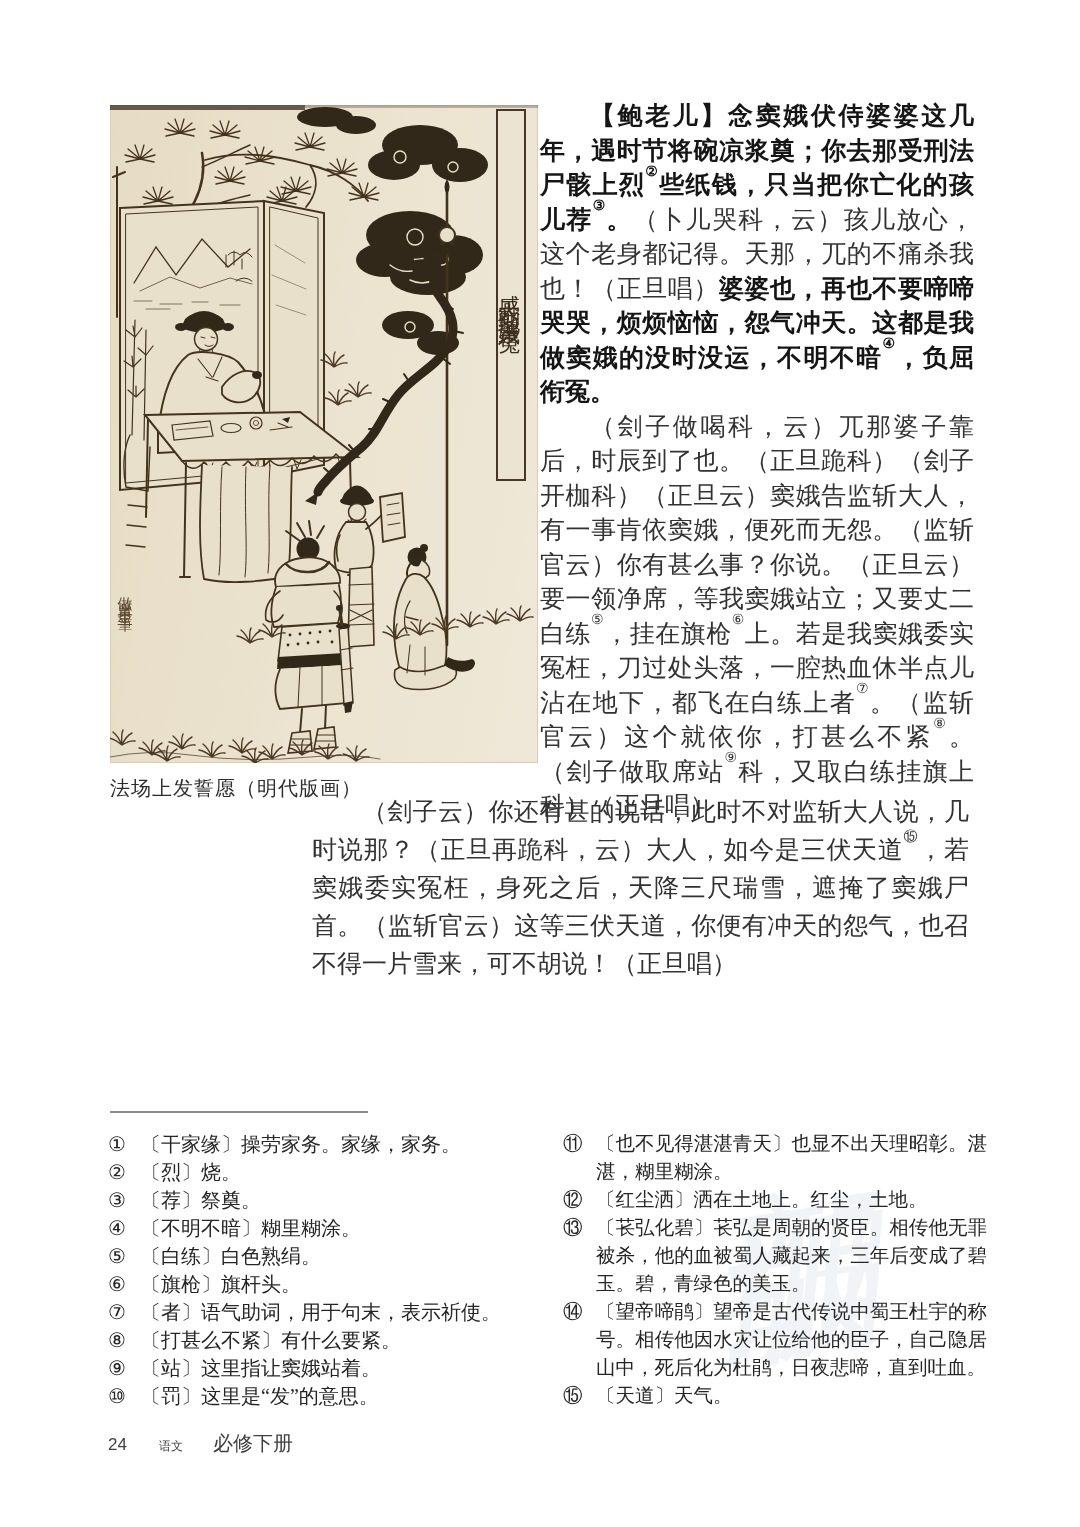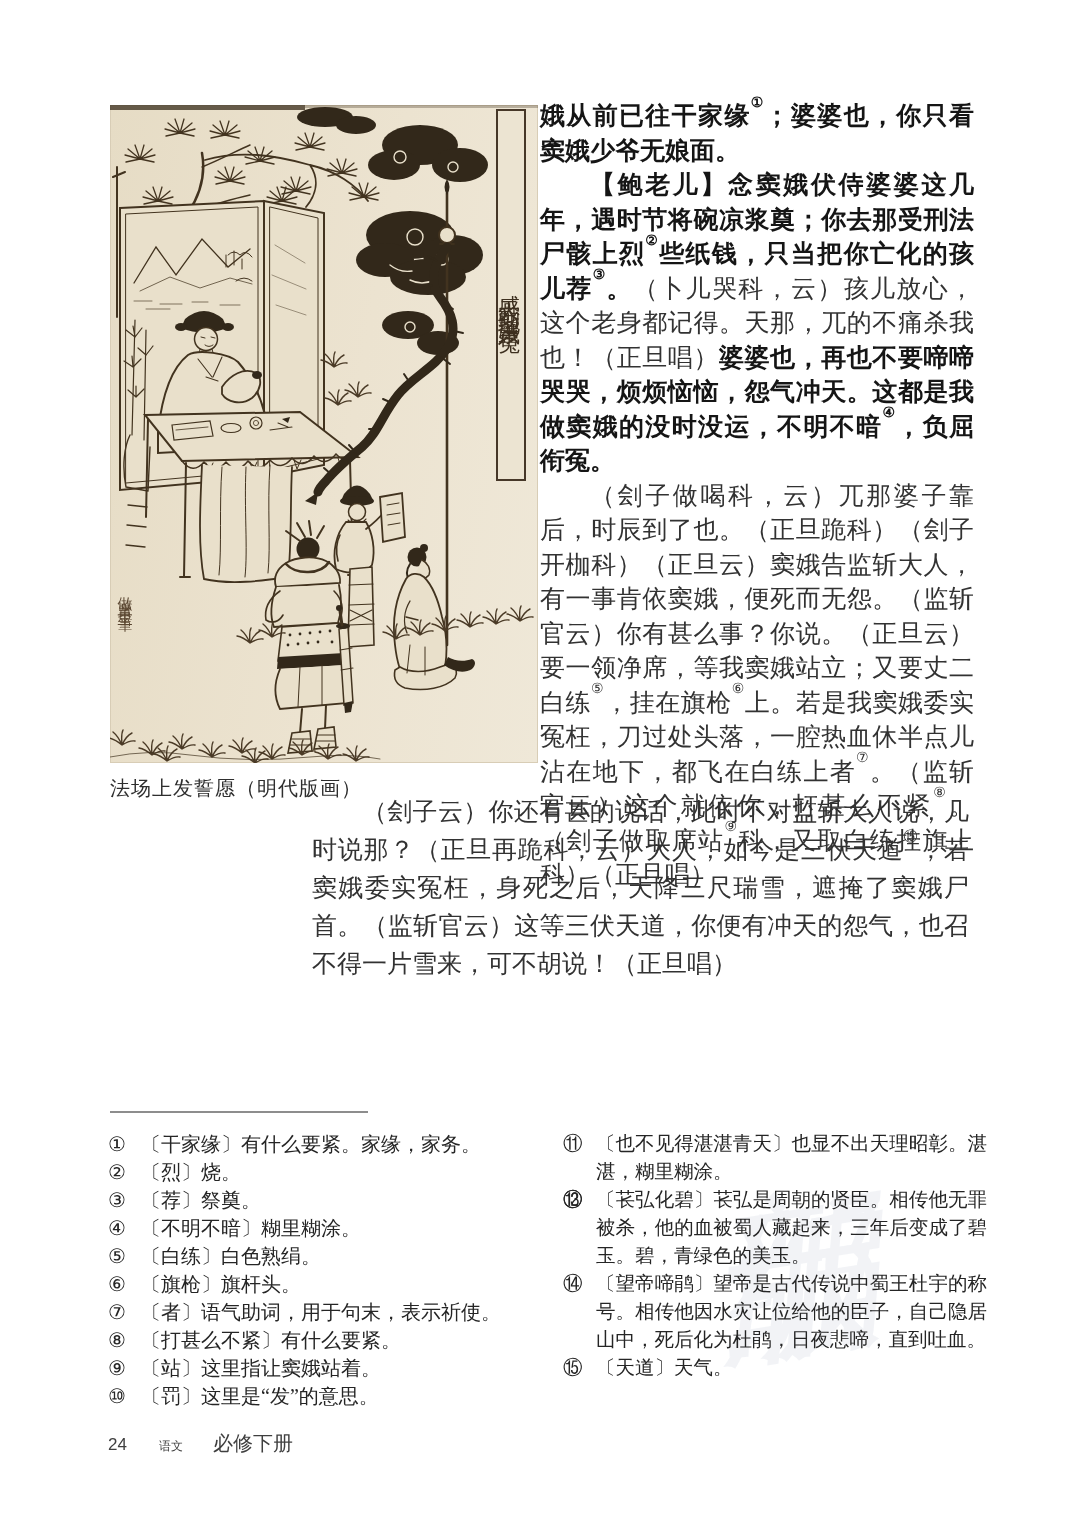--- a/index.html
+++ b/index.html
@@ -268,44 +268,43 @@
             <use href="#tuft" x="224" y="262"></use>
         </g>
       </svg>
       <div class="cartouche">感天動地竇娥寃</div>
       <div class="side-label">做賣千里筆</div>
     </div>
     <div class="caption">法场上发誓愿（明代版画）</div>
   </div>
 
   <div class="col-right main-text">
-      <p class=""><span class="aria">娥从前已往干家缘<sup>①</sup>；婆婆也，你只看窦娥少爷无娘面。</span></p>
       <p class="indent"><span class="aria">【鲍老儿】念窦娥伏侍婆婆这几年，遇时节将碗凉浆奠；你去那受刑法尸骸上烈<sup>②</sup>些纸钱，只当把你亡化的孩儿荐<sup>③</sup>。</span><span class="stage">（卜儿哭科，云）孩儿放心，这个老身都记得。天那，兀的不痛杀我也！（正旦唱）</span><span class="aria">婆婆也，再也不要啼啼哭哭，烦烦恼恼，怨气冲天。这都是我做窦娥的没时没运，不明不暗<sup>④</sup>，负屈衔冤。</span></p>
       <p class="indent"><span class="stage">（刽子做喝科，云）兀那婆子靠后，时辰到了也。（正旦跪科）（刽子开枷科）（正旦云）窦娥告监斩大人，有一事肯依窦娥，便死而无怨。（监斩官云）你有甚么事？你说。（正旦云）要一领净席，等我窦娥站立；又要丈二白练<sup>⑤</sup>，挂在旗枪<sup>⑥</sup>上。若是我窦娥委实冤枉，刀过处头落，一腔热血休半点儿沾在地下，都飞在白练上者<sup>⑦</sup>。（监斩官云）这个就依你，打甚么不紧<sup>⑧</sup>。（刽子做取席站<sup>⑨</sup>科，又取白练挂旗上科）（正旦唱）</span></p>
     </div>
   <div class="full-text main-text">
       <p class="indent"><span class="stage">（刽子云）你还有甚的说话，此时不对监斩大人说，几时说那？（正旦再跪科，云）大人，如今是三伏天道<sup>⑮</sup>，若窦娥委实冤枉，身死之后，天降三尺瑞雪，遮掩了窦娥尸首。（监斩官云）这等三伏天道，你便有冲天的怨气，也召不得一片雪来，可不胡说！（正旦唱）</span></p>
     </div>
 
   <div class="fn-divider"></div>
   <div class="fn-col fn-left">
-      <div class="fn-item"><span class="fn-marker">①</span><span class="fn-text">〔干家缘〕有什么要紧。家缘，家务。</span></div>
+      <div class="fn-item"><span class="fn-marker">①</span><span class="fn-text">〔干家缘〕操劳家务。家缘，家务。</span></div>
       <div class="fn-item"><span class="fn-marker">②</span><span class="fn-text">〔烈〕烧。</span></div>
       <div class="fn-item"><span class="fn-marker">③</span><span class="fn-text">〔荐〕祭奠。</span></div>
       <div class="fn-item"><span class="fn-marker">④</span><span class="fn-text">〔不明不暗〕糊里糊涂。</span></div>
       <div class="fn-item"><span class="fn-marker">⑤</span><span class="fn-text">〔白练〕白色熟绢。</span></div>
       <div class="fn-item"><span class="fn-marker">⑥</span><span class="fn-text">〔旗枪〕旗杆头。</span></div>
       <div class="fn-item"><span class="fn-marker">⑦</span><span class="fn-text">〔者〕语气助词，用于句末，表示祈使。</span></div>
       <div class="fn-item"><span class="fn-marker">⑧</span><span class="fn-text">〔打甚么不紧〕有什么要紧。</span></div>
       <div class="fn-item"><span class="fn-marker">⑨</span><span class="fn-text">〔站〕这里指让窦娥站着。</span></div>
       <div class="fn-item"><span class="fn-marker">⑩</span><span class="fn-text">〔罚〕这里是“发”的意思。</span></div>
     </div>
   <div class="fn-col fn-right">
       <div class="fn-item"><span class="fn-marker">⑪</span><span class="fn-text">〔也不见得湛湛青天〕也显不出天理昭彰。湛湛，糊里糊涂。</span></div>
-      <div class="fn-item"><span class="fn-marker">⑫</span></div>
+      <div class="fn-item"><span class="fn-marker">⑫</span><span class="fn-text">〔红尘洒〕洒在土地上。红尘，土地。</span></div>
       <div class="fn-item"><span class="fn-marker">⑬</span><span class="fn-text">〔苌弘化碧〕苌弘是周朝的贤臣。相传他无罪被杀，他的血被蜀人藏起来，三年后变成了碧玉。碧，青绿色的美玉。</span></div>
       <div class="fn-item"><span class="fn-marker">⑭</span><span class="fn-text">〔望帝啼鹃〕望帝是古代传说中蜀王杜宇的称号。相传他因水灾让位给他的臣子，自己隐居山中，死后化为杜鹃，日夜悲啼，直到吐血。</span></div>
       <div class="fn-item"><span class="fn-marker">⑮</span><span class="fn-text">〔天道〕天气。</span></div>
     </div>
 
   <div class="watermark">部编版</div>
 
   <div class="footer">
     <span class="pagenum">24</span><span class="subject">语文</span><span class="volume">必修下册</span>
   </div>

